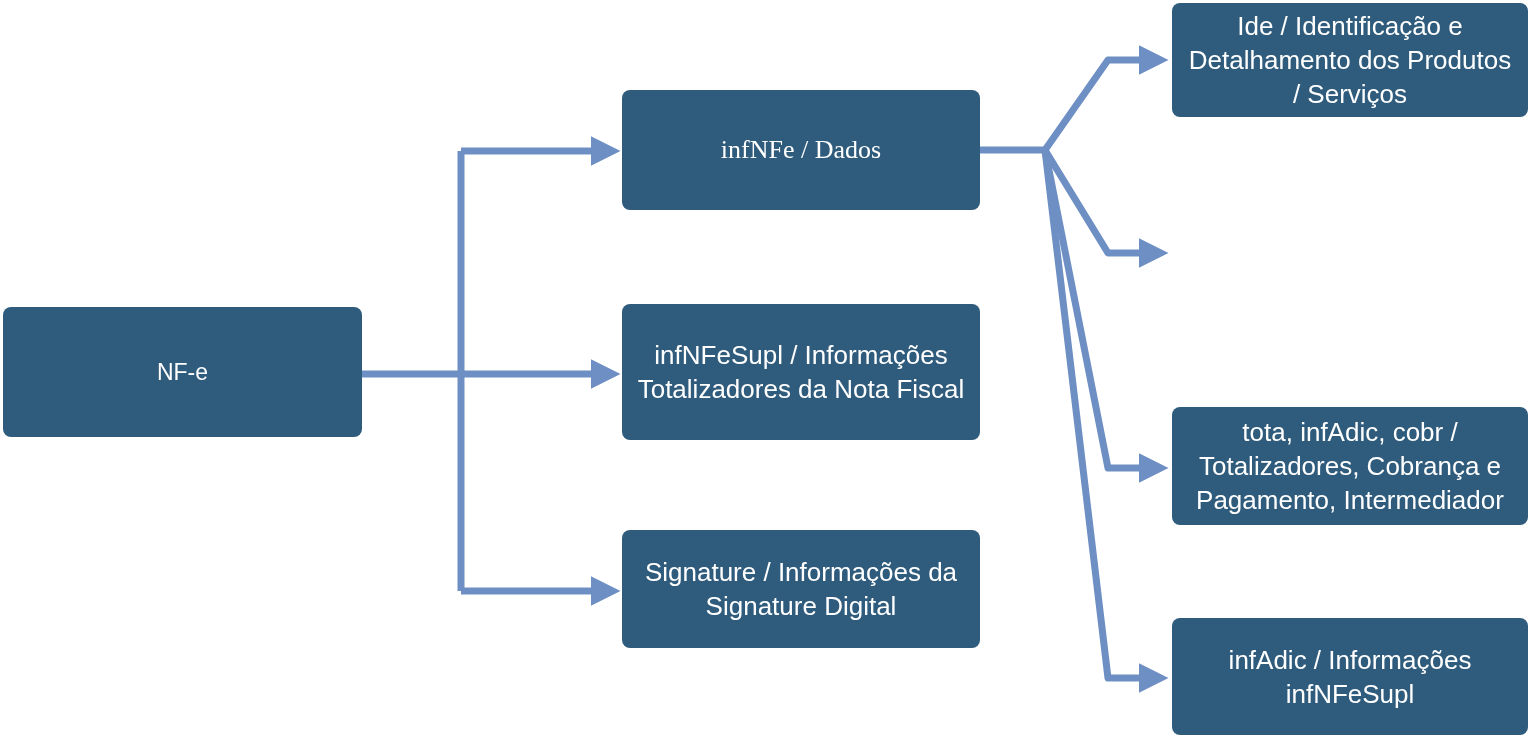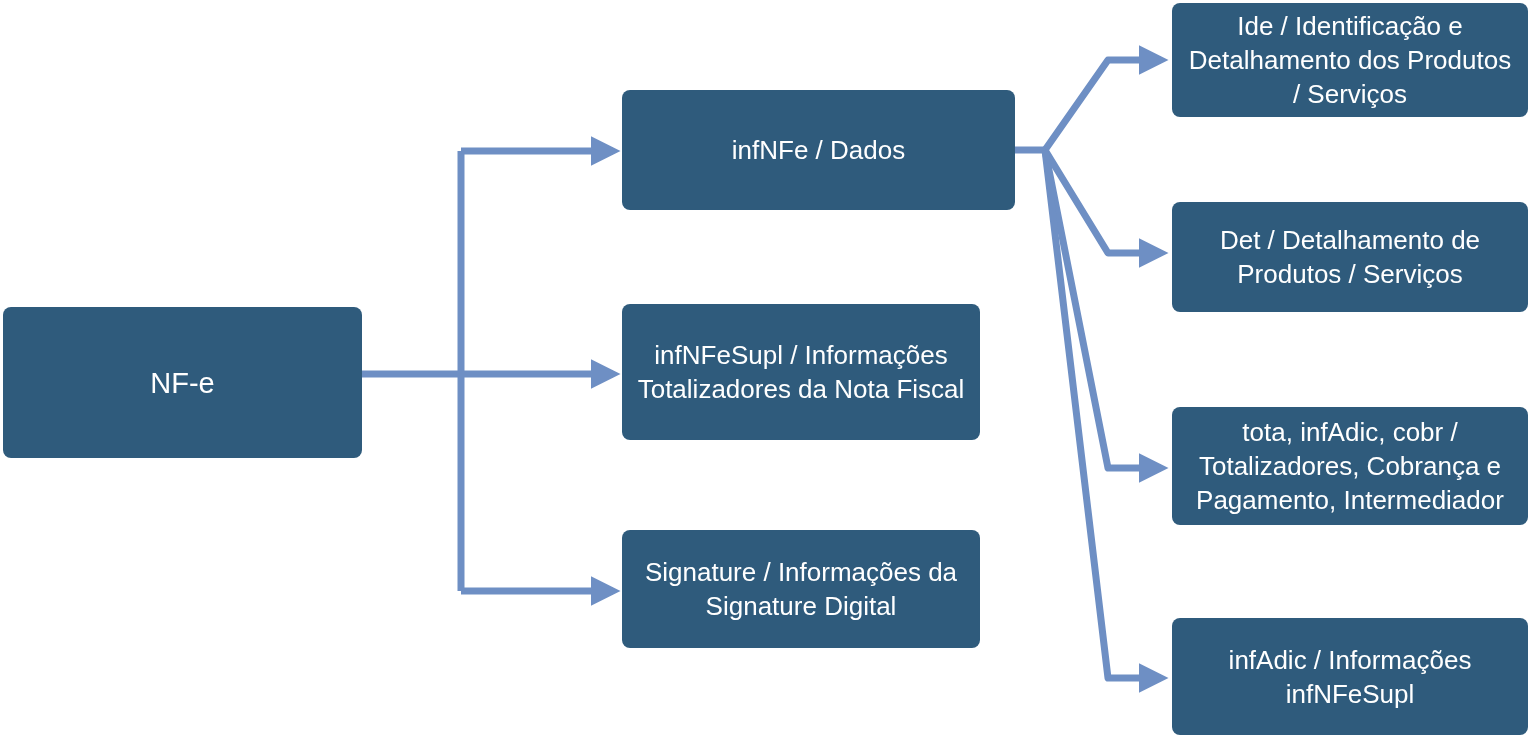--- a/index.html
+++ b/index.html
@@ -21,22 +21,22 @@
     position:absolute;
     background:var(--node-fill);
     color:var(--node-text);
     border-radius:8px;
     display:flex;align-items:center;justify-content:center;
     text-align:center;
     font-size:26px;line-height:34px;
     padding:0 10px;
     box-sizing:border-box;
   }
-  #node-nfe{left:3px;top:307px;width:359px;height:151px;font-size:29px;}
-  #node-infnfe{left:622px;top:90px;width:393px;height:120px;}
+  #node-nfe{left:3px;top:307px;width:359px;height:130px;font-size:23px;}
+  #node-infnfe{left:622px;top:90px;width:358px;height:120px;font-family:Liberation Serif, serif;}
   #node-infnfesupl{left:622px;top:304px;width:358px;height:136px;}
   #node-signature{left:622px;top:530px;width:358px;height:118px;}
   #node-ide{left:1172px;top:3px;width:356px;height:114px;}
   #node-det{left:1172px;top:202px;width:356px;height:110px;}
   #node-tota{left:1172px;top:407px;width:356px;height:118px;}
   #node-infadic{left:1172px;top:618px;width:356px;height:117px;}
   .edge{fill:none;stroke:var(--connector);stroke-width:7;stroke-linejoin:round;}
 </style>
 </head>
 <body>
@@ -75,23 +75,20 @@
   </div>
 
   <div class="node" id="node-signature">
     <span>Signature / Informações da Signature Digital</span>
   </div>
 
   <div class="node" id="node-ide">
     <span>Ide / Identificação e Detalhamento dos Produtos / Serviços</span>
   </div>
 
-  <div class="node" id="node-det">
-    <span>Det / Detalhamento de Produtos / Serviços</span>
-  </div>
 
   <div class="node" id="node-tota">
     <span>tota, infAdic, cobr / Totalizadores, Cobrança e Pagamento, Intermediador</span>
   </div>
 
   <div class="node" id="node-infadic">
     <span>infAdic / Informações infNFeSupl</span>
   </div>
 
 </div>

